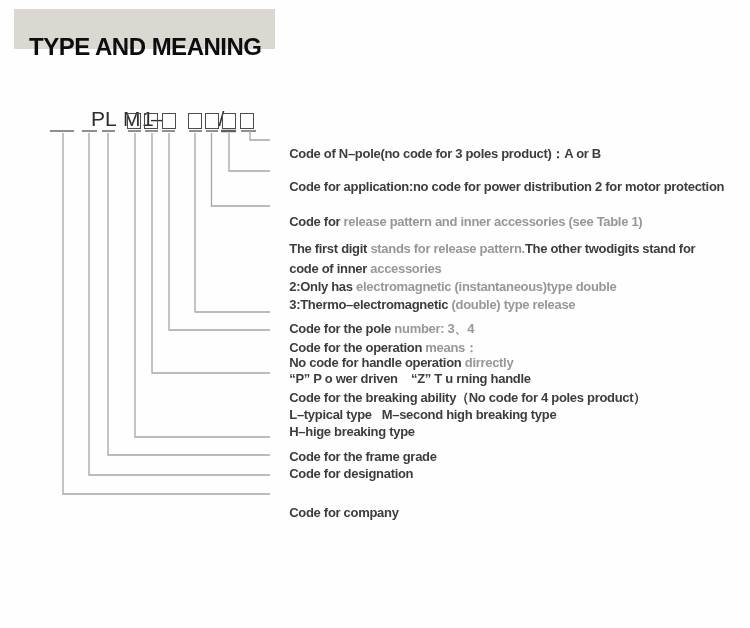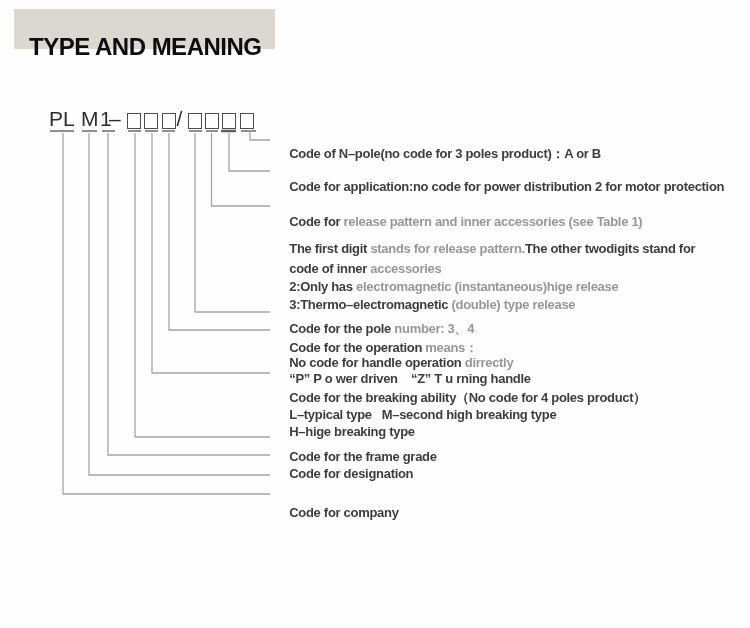--- a/index.html
+++ b/index.html
@@ -10,21 +10,21 @@
   .title-banner{
     position:absolute;left:14px;top:9px;width:261px;height:40px;
     background:#dbd8d2;display:flex;align-items:center;
   }
   .title-banner span{
     padding-left:15px;font-size:24px;font-weight:bold;color:#0d0d0d;
     letter-spacing:-0.5px;white-space:pre;margin-top:36px;
   }
   .cg{
     position:absolute;top:108px;font-size:21px;line-height:21px;
-    color:#2e2e2e;white-space:pre;
+    color:#2e2e2e;white-space:pre;margin-left:42px;
   }
   .cbox{
     position:absolute;top:113px;width:14px;height:16px;box-sizing:border-box;
     border:1.5px solid #4c4c4c;background:transparent;
   }
   .lines-svg{position:absolute;left:0;top:0;}
   .lbl{
     position:absolute;left:276px;height:16px;line-height:16px;font-size:13px;
     letter-spacing:-0.3px;color:#3d3d3d;white-space:pre;font-weight:bold;
   }
@@ -90,21 +90,21 @@
   <div class="lbl" style="top:198px">
     <span>Code for </span><span class="lt">release pattern and inner accessories (see Table 1)</span>
   </div>
   <div class="lbl" style="top:225px">
     <span>The first digit </span><span class="lt">stands for release pattern.</span><span>The other twodigits stand for</span>
   </div>
   <div class="lbl" style="top:245px">
     <span>code of inner </span><span class="lt">accessories</span>
   </div>
   <div class="lbl" style="top:263px">
-    <span>2:Only has </span><span class="lt">electromagnetic (instantaneous)hige release</span>
+    <span>2:Only has </span><span class="lt">electromagnetic (instantaneous)type double</span>
   </div>
   <div class="lbl" style="top:281px">
     <span>3:Thermo–electromagnetic </span><span class="lt">(double) type release</span>
   </div>
   <div class="lbl" style="top:305px">
     <span>Code for the pole </span><span class="lt">number: 3、4</span>
   </div>
   <div class="lbl" style="top:324px">
     <span>Code for the operation </span><span class="lt">means：</span>
   </div>

